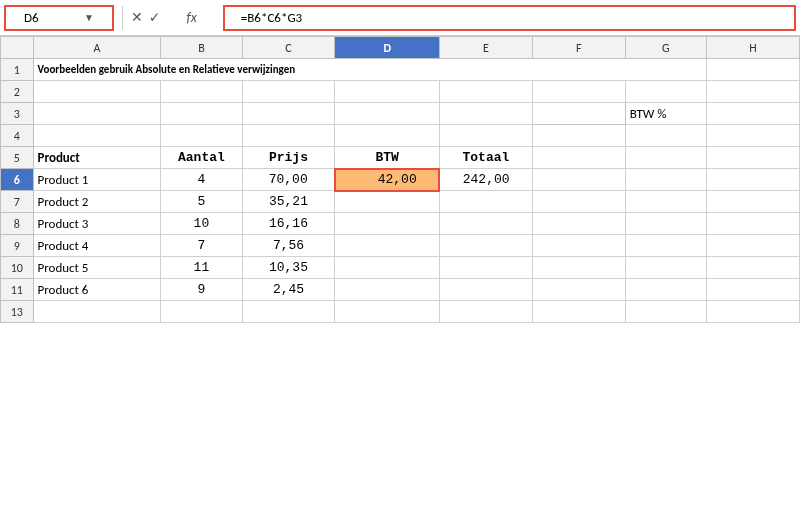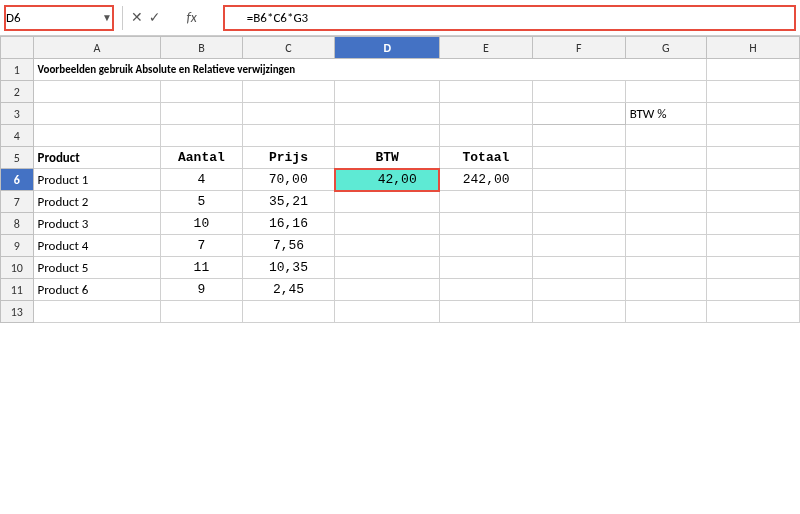--- a/index.html
+++ b/index.html
@@ -22,21 +22,21 @@
       padding: 0 4px;
       gap: 4px;
       background: #fff;
     }
     .name-box {
       width: 110px;
       height: 26px;
       border: 2px solid #e74c3c;
       display: flex;
       align-items: center;
-      padding: 0 0;
+      padding: 0 18px;
       font-size: 13px;
       position: relative;
     }
     .name-box-arrow {
       margin-left: auto;
       font-size: 10px;
       color: #555;
     }
     .formula-bar-divider {
       width: 1px;
@@ -58,21 +58,21 @@
     .fx-label {
       font-style: italic;
       color: #555;
       font-size: 14px;
       margin: 0 22px;
     }
     .formula-input {
       flex: 1;
       height: 26px;
       border: 2px solid #e74c3c;
-      padding: 0 22px;
+      padding: 0 16px;
       font-size: 13px;
       font-family: Calibri, Arial, sans-serif;
       outline: none;
     }
 
     
     .spreadsheet {
       width: 100%;
     }
 
@@ -143,21 +143,21 @@
       text-align: center;
       font-family: Liberation Mono, monospace;
     }
 
     td.bold-cell {
       font-weight: bold;
     }
 
     td.selected-cell {
       border: 2px solid #e74c3c;
-      background: #5eead4;
+      background: #fdba74;
       padding-left: 24px;
     }
 
     
     td.title-cell {
       font-weight: bold;
       font-size: 11px;
     }
   </style>
 </head>

